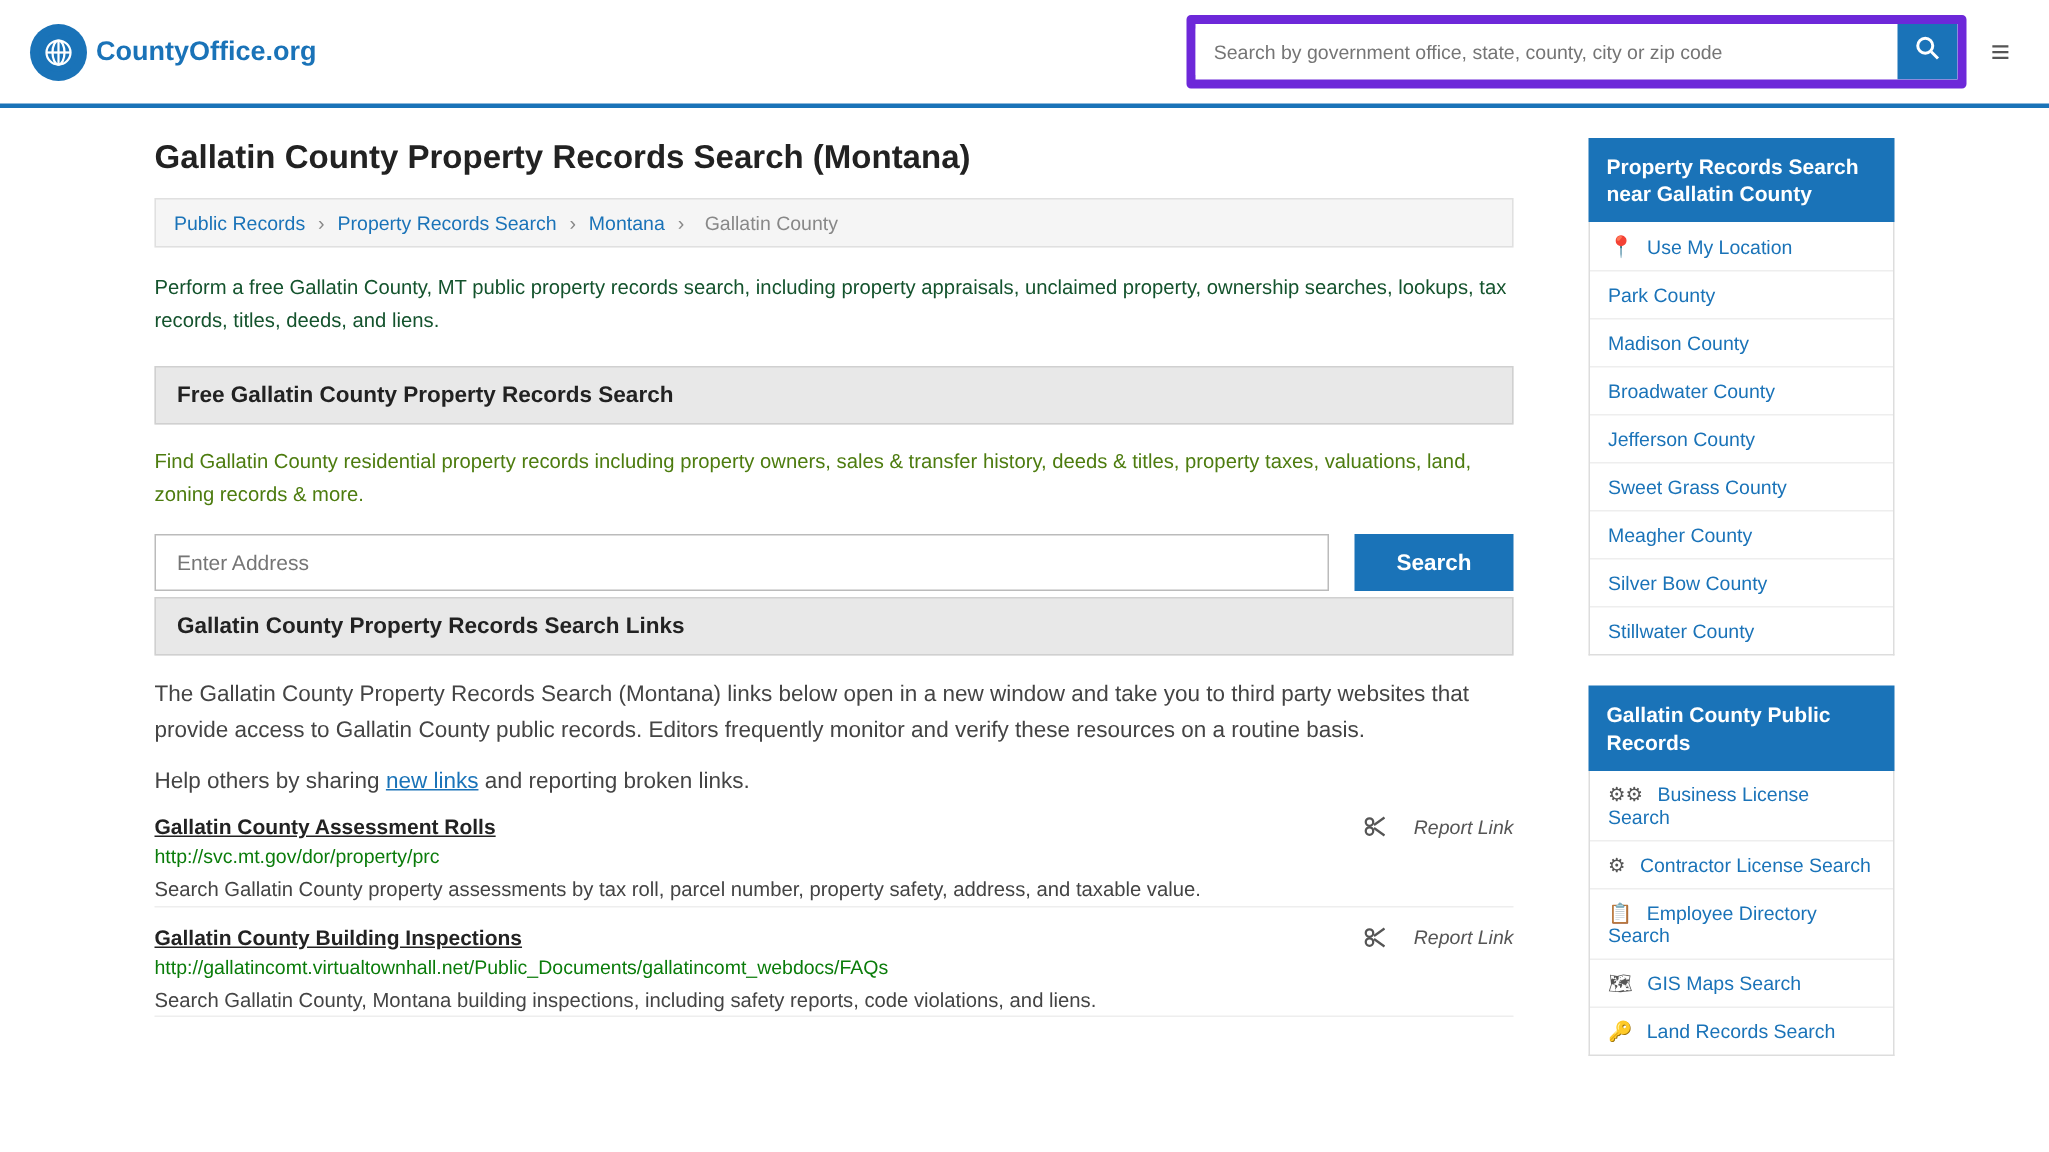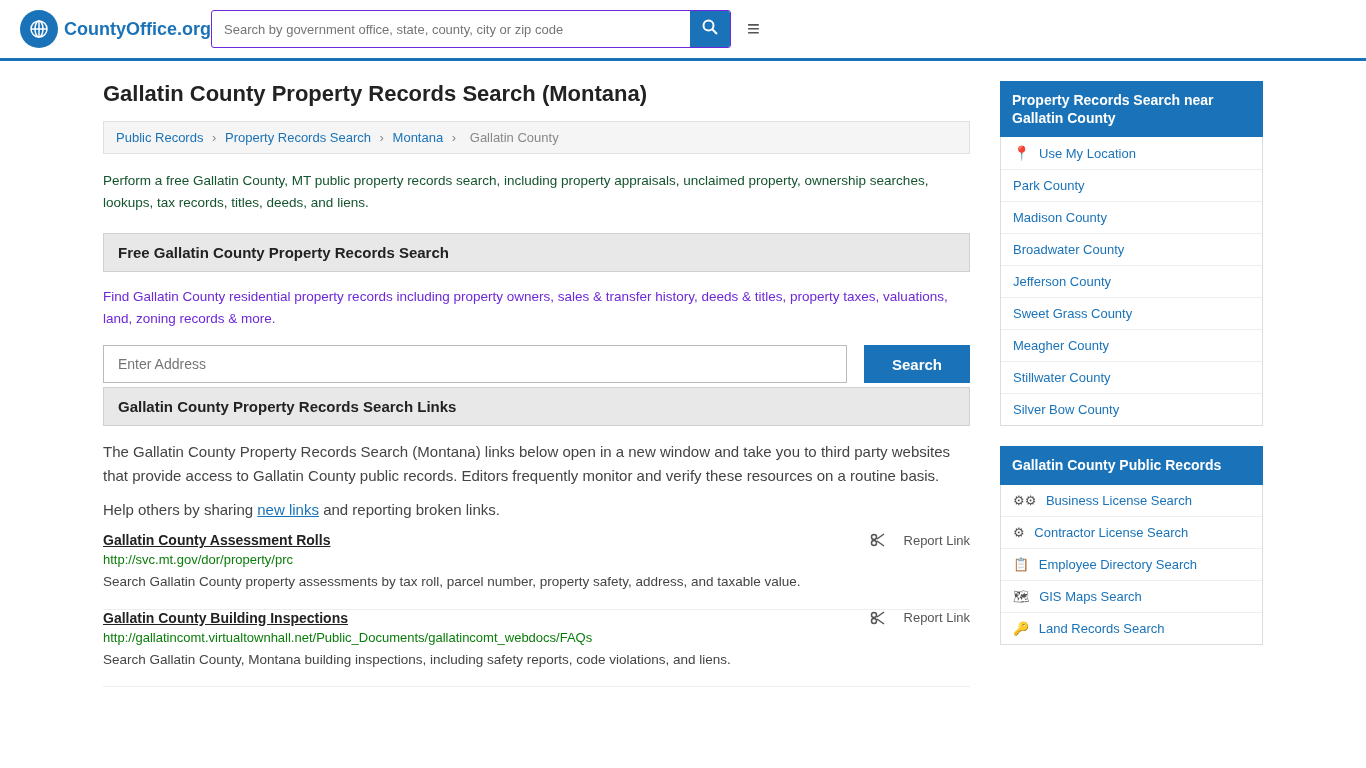--- a/index.html
+++ b/index.html
@@ -5,21 +5,21 @@
     * { box-sizing: border-box; margin: 0; padding: 0; }
     body { font-family: Arial, sans-serif; font-size: 14px; color: #333; background: #fff; }
 
     
     .header {
       background: #fff;
       border-bottom: 3px solid #1a73b8;
       padding: 10px 20px;
       display: flex;
       align-items: center;
-      justify-content: flex-start;
+      justify-content: space-between;
     }
     .logo-area {
       display: flex;
       align-items: center;
       gap: 6px;
     }
     .logo-circle {
       width: 38px;
       height: 38px;
       background: #1a73b8;
@@ -38,21 +38,21 @@
     }
     .logo-text span { color: #1a73b8; }
     .header-right {
       display: flex;
       align-items: center;
       gap: 10px;
     }
     .search-bar {
       display: flex;
       align-items: center;
-      border: 1px solid #6d28d9;
+      border: 6px solid #6d28d9;
       border-radius: 3px;
       overflow: hidden;
       width: 520px;
     }
     .search-bar input {
       border: none;
       outline: none;
       padding: 8px 12px;
       font-size: 13px;
       flex: 1;
@@ -117,21 +117,21 @@
       padding: 10px 14px;
       font-size: 15px;
       font-weight: bold;
       color: #222;
       margin-bottom: 14px;
     }
 
     .section-desc {
       font-size: 13.5px;
       line-height: 1.6;
-      color: #6d28d9;
+      color: #4d7c0f;
       margin-bottom: 16px;
     }
 
     .address-search-row {
       display: flex;
       gap: 17px;
       margin-bottom: 4px;
     }
     .address-input {
       flex: 1;
@@ -171,22 +171,21 @@
     .links-desc {
       font-size: 15px;
       line-height: 1.6;
       color: #444;
       margin-bottom: 10px;
     }
     .links-desc a { color: #1a73b8; text-decoration: underline; }
 
     .link-item {
       border-bottom: 1px solid #eee;
-      padding-bottom: 16px;
-      margin-bottom: 0;
+      margin-bottom: 12px;
     }
     .link-item-header {
       display: flex;
       justify-content: space-between;
       align-items: flex-start;
       margin-bottom: 4px;
     }
     .link-title {
       font-size: 14px;
       font-weight: bold;
@@ -195,36 +194,38 @@
       cursor: pointer;
     }
     .report-link-btn {
       display: flex;
       align-items: center;
       gap: 18px;
       color: #555;
       font-size: 13px;
       cursor: pointer;
       white-space: nowrap;
+      font-style: italic;
     }
     .link-url {
       color: #0a7c0a;
       font-size: 13px;
       margin-bottom: 5px;
     }
     .link-desc {
       font-size: 13.5px;
       color: #444;
       line-height: 1.5;
     }
 
     
     .sidebar {
-      width: 263px;
+      width: 204px;
       flex-shrink: 0;
+      margin-left: 20px;
     }
     .sidebar-section {
       margin-bottom: 20px;
     }
     .sidebar-title {
       background: #1a73b8;
       color: white;
       padding: 10px 12px;
       font-size: 14px;
       font-weight: bold;
@@ -383,24 +384,24 @@
         <div class="sidebar-list-item">
           <a href="#">Jefferson County</a>
         </div>
         <div class="sidebar-list-item">
           <a href="#">Sweet Grass County</a>
         </div>
         <div class="sidebar-list-item">
           <a href="#">Meagher County</a>
         </div>
         <div class="sidebar-list-item">
+          <a href="#">Silver Bow County</a>
+        </div>
+        <div class="sidebar-list-item">
           <a href="#">Stillwater County</a>
-        </div>
-        <div class="sidebar-list-item">
-          <a href="#">Silver Bow County</a>
         </div>
       </div>
     </div>
 
     <div class="sidebar-section">
       <div class="sidebar-title">Gallatin County Public Records</div>
       <div class="sidebar-list">
         <div class="sidebar-list-item">
           <span class="sidebar-icon">⚙⚙</span>
           <a href="#">Business License Search</a>

